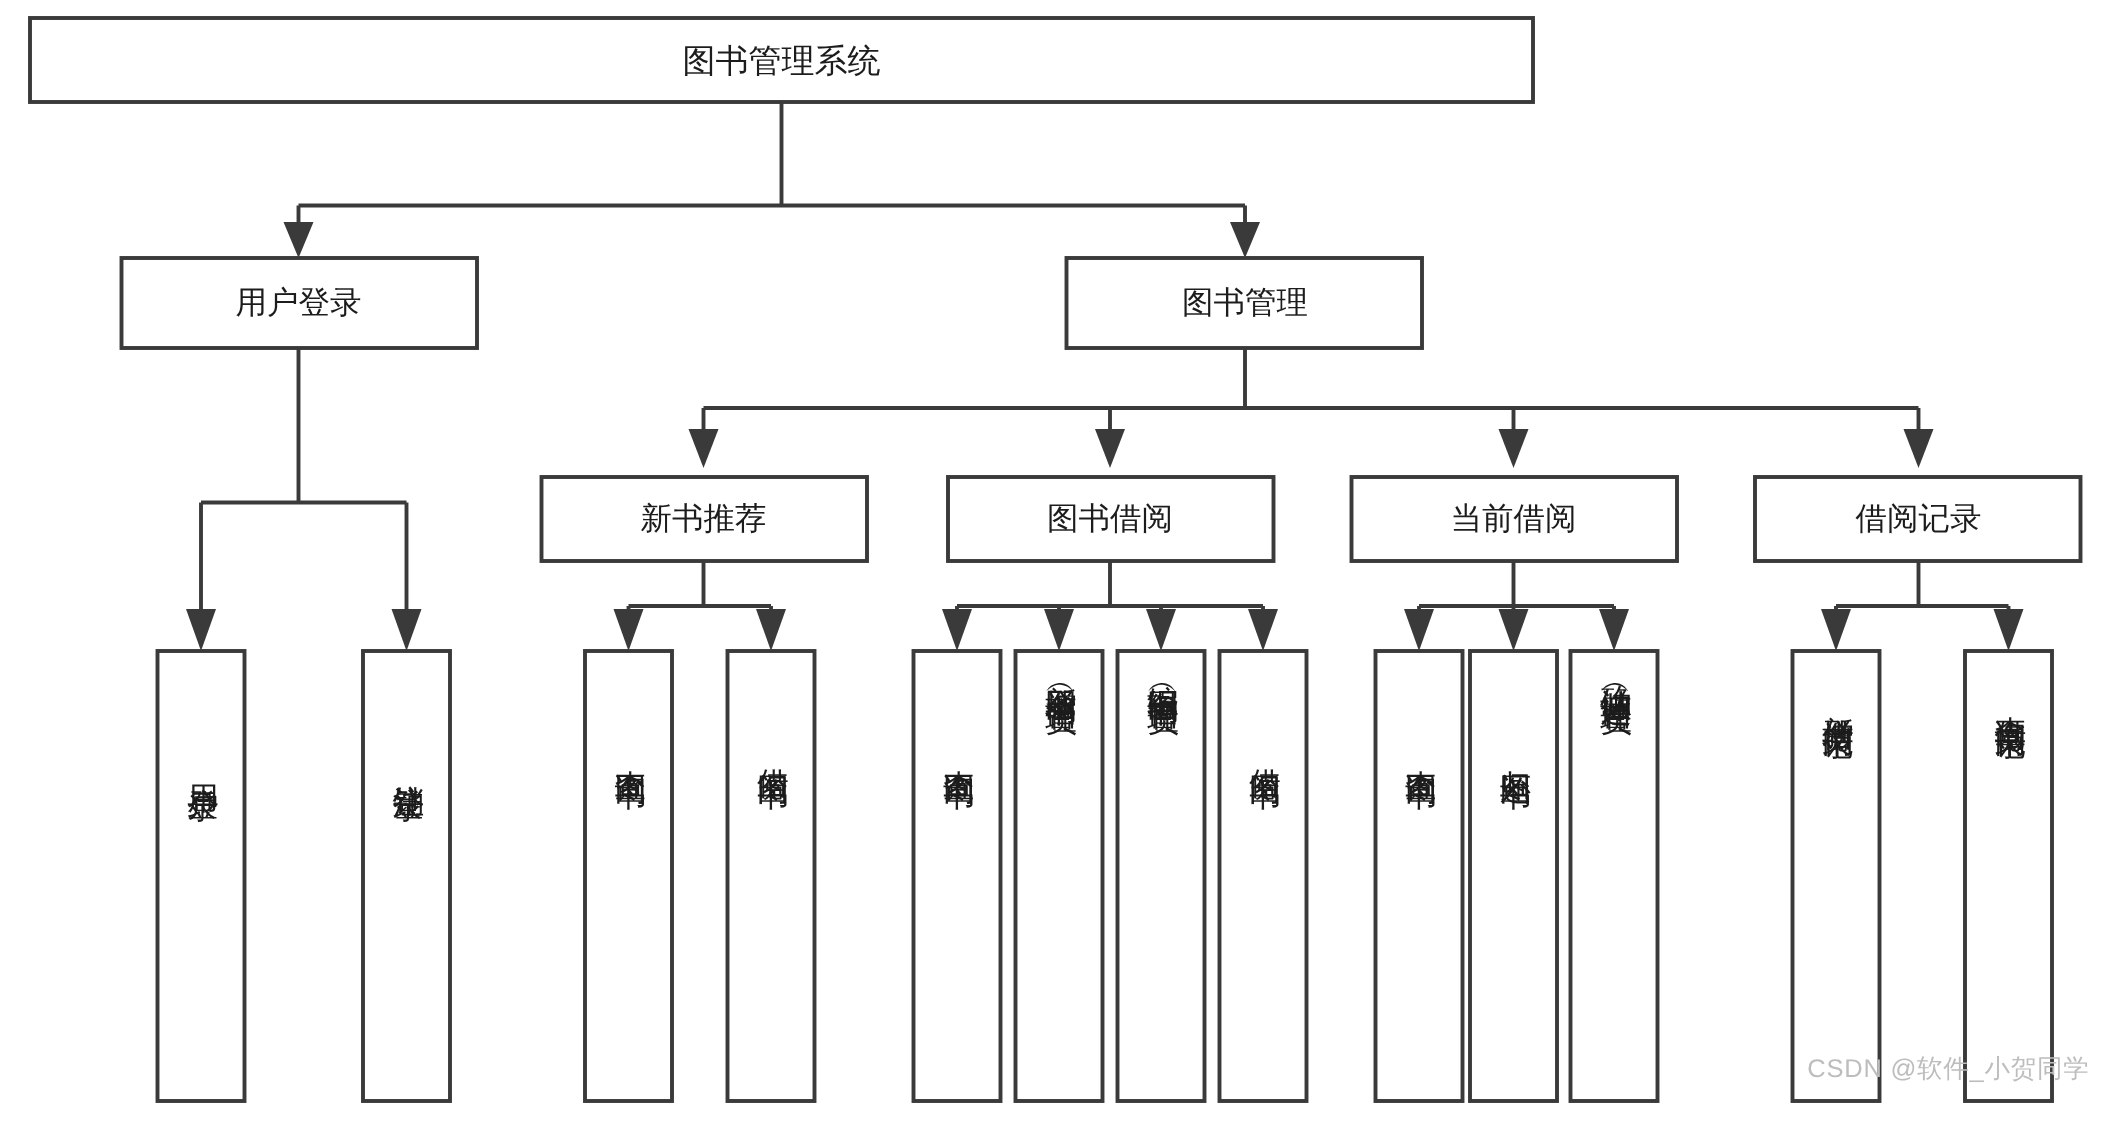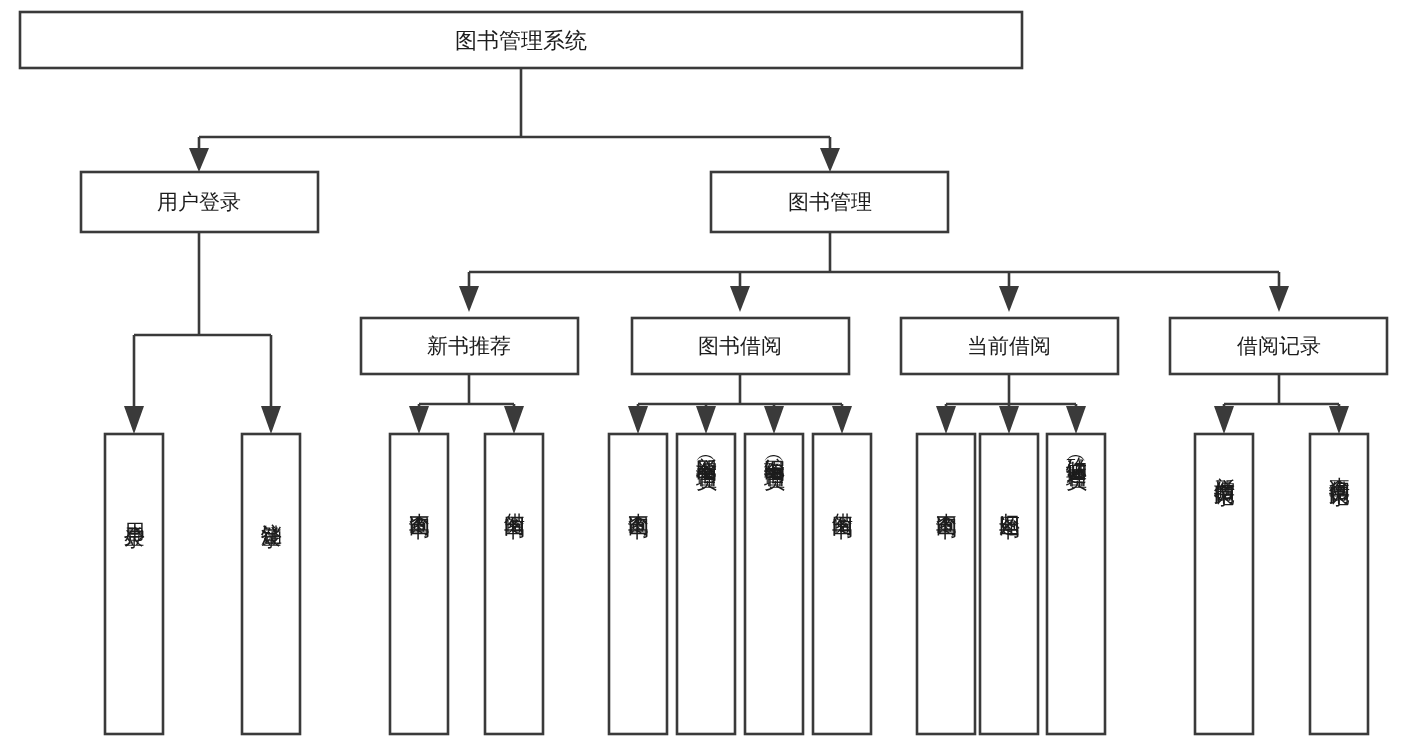--- a/index.html
+++ b/index.html
@@ -254,14 +254,15 @@
     <span class="leaf-label" style="margin-top:6px;">确认归还（管理员）</span>
   </div>
 
   <div class="leaf-label-wrap" style="left:1195px; top:434px; width:58px; height:300px;">
     <span class="leaf-label" style="margin-top:26px;">新增借阅记录</span>
   </div>
   <div class="leaf-label-wrap" style="left:1310px; top:434px; width:58px; height:300px;">
     <span class="leaf-label" style="margin-top:26px;">查询借阅记录</span>
   </div>
 
+  <div class="watermark">CSDN @软件_小贺同学</div>
 
 </div>
 
 </body></html>

